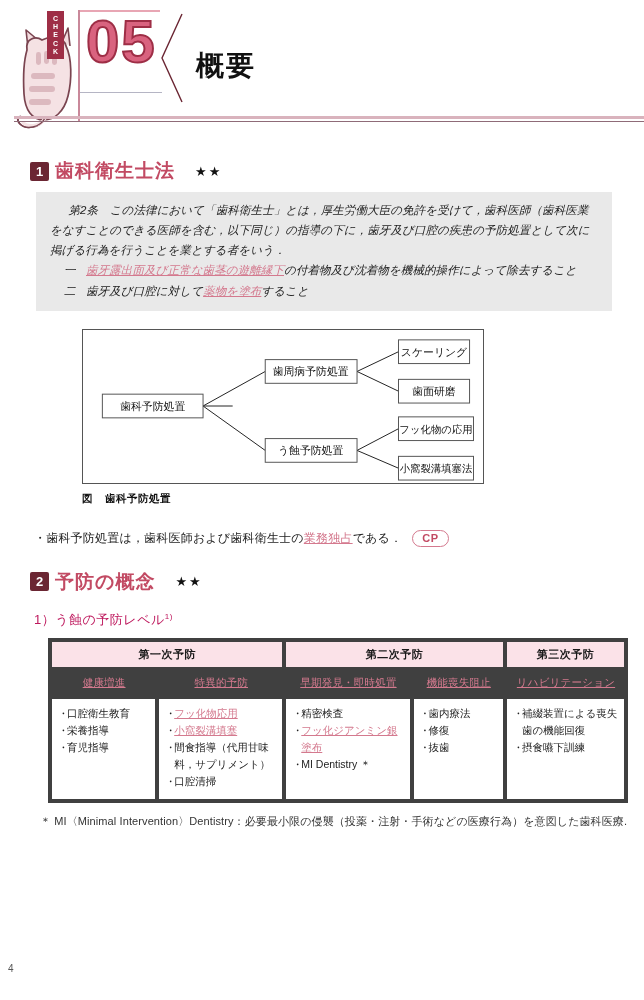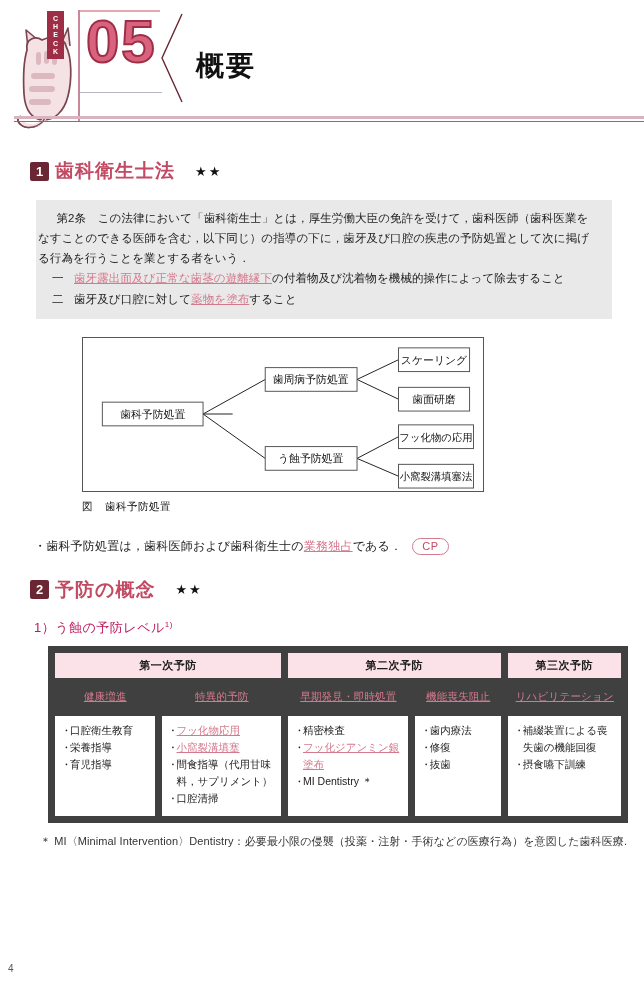--- a/index.html
+++ b/index.html
@@ -80,78 +80,79 @@
     display:flex; align-items:center; justify-content:center;
     border-radius:2px;
   }
   .sec-title {
     font-size:19px; font-weight:bold; color:#c24a63;
     letter-spacing:1px;
   }
   .stars { font-size:13px; color:#111; margin-left:14px; letter-spacing:2px; }
 
   .law-box {
-    margin:16px 32px 0 36px;
+    margin:8px 32px 0 36px;
     background:#e9e9e9;
-    padding:9px 12px 9px 2px;
+    padding:9px 12px 9px 14px;
     font-size:11.5px;
     line-height:1.72;
     color:#222;
     letter-spacing:0.1px;
+    font-style:italic;
   }
   .law-p { text-indent:1.6em; margin:0; }
   .law-item { display:flex; margin-top:1px; padding-left:14px; }
   .law-item .mk { width:22px; flex:none; }
   .law-item .tx { flex:1; }
   .red-u { color:#d4798e; text-decoration:underline; text-decoration-color:#d4798e; }
 
   
   .fig-box {
     margin:18px 0 0 82px;
     width:402px; height:155px;
     border:1px solid #555;
     position:relative;
     background:#fff;
   }
   .fig-caption {
     margin:8px 0 0 82px;
-    font-size:10.5px; font-weight:normal; color:#111;
+    font-size:10.5px; font-weight:bold; color:#111;
     letter-spacing:0.5px;
   }
   .fig-caption .gap { display:inline-block; width:12px; }
 
   .note-line {
     margin:24px 0 0 34px;
     font-size:12px; color:#222; letter-spacing:0.2px;
     display:flex; align-items:center;
   }
   .cp-badge {
     display:inline-flex; align-items:center; justify-content:center;
     margin-left:10px;
     border:1.3px solid #d4798e; color:#c24a63;
-    border-radius:10px; font-size:11px; font-weight:normal;
+    border-radius:10px; font-size:11px; font-weight:bold;
     padding:1px 9px 2px; letter-spacing:0.5px;
   }
 
   .sub-head {
     margin:16px 0 8px 34px;
     font-size:13px; color:#be185d; letter-spacing:0.5px;
   }
   .sub-head sup { font-size:8px; }
 
   
   table.prev {
     margin:9px 0 0 48px;
     width:580px;
     border-collapse:collapse;
     font-size:10.5px;
     color:#222;
   }
   table.prev th, table.prev td {
-    border:7px solid #404040;
+    border:4px solid #404040;
     vertical-align:top;
   }
   table.prev th.lvl {
     background:#fbe2e8;
     text-align:center;
     font-size:11px;
     font-weight:bold;
     color:#1a1a1a;
     padding:5px 0 5px;
     letter-spacing:0.5px;

